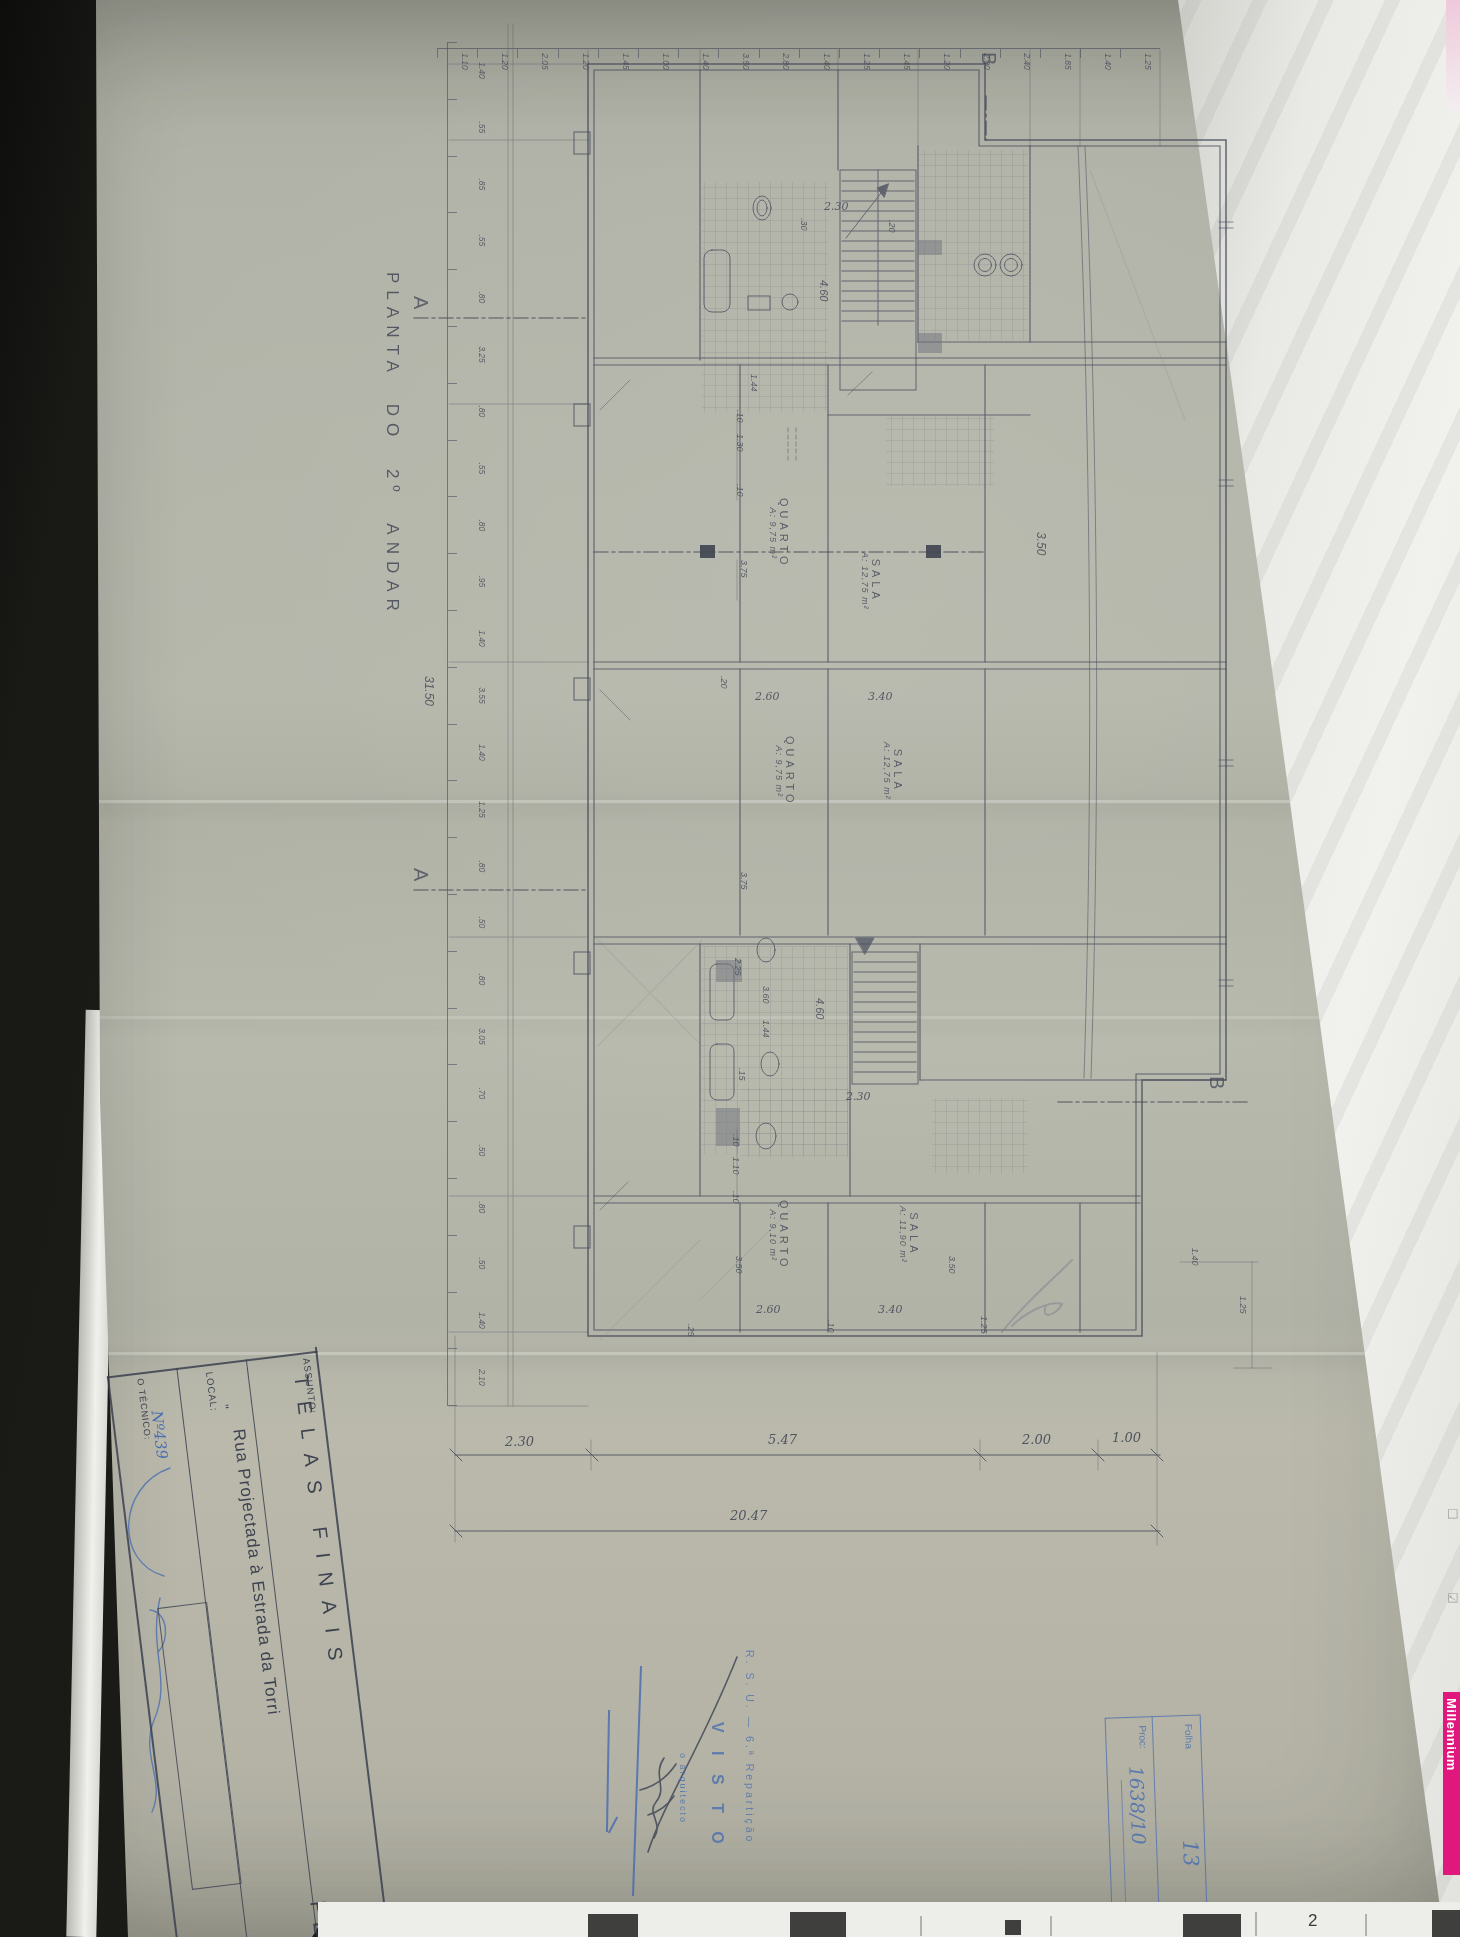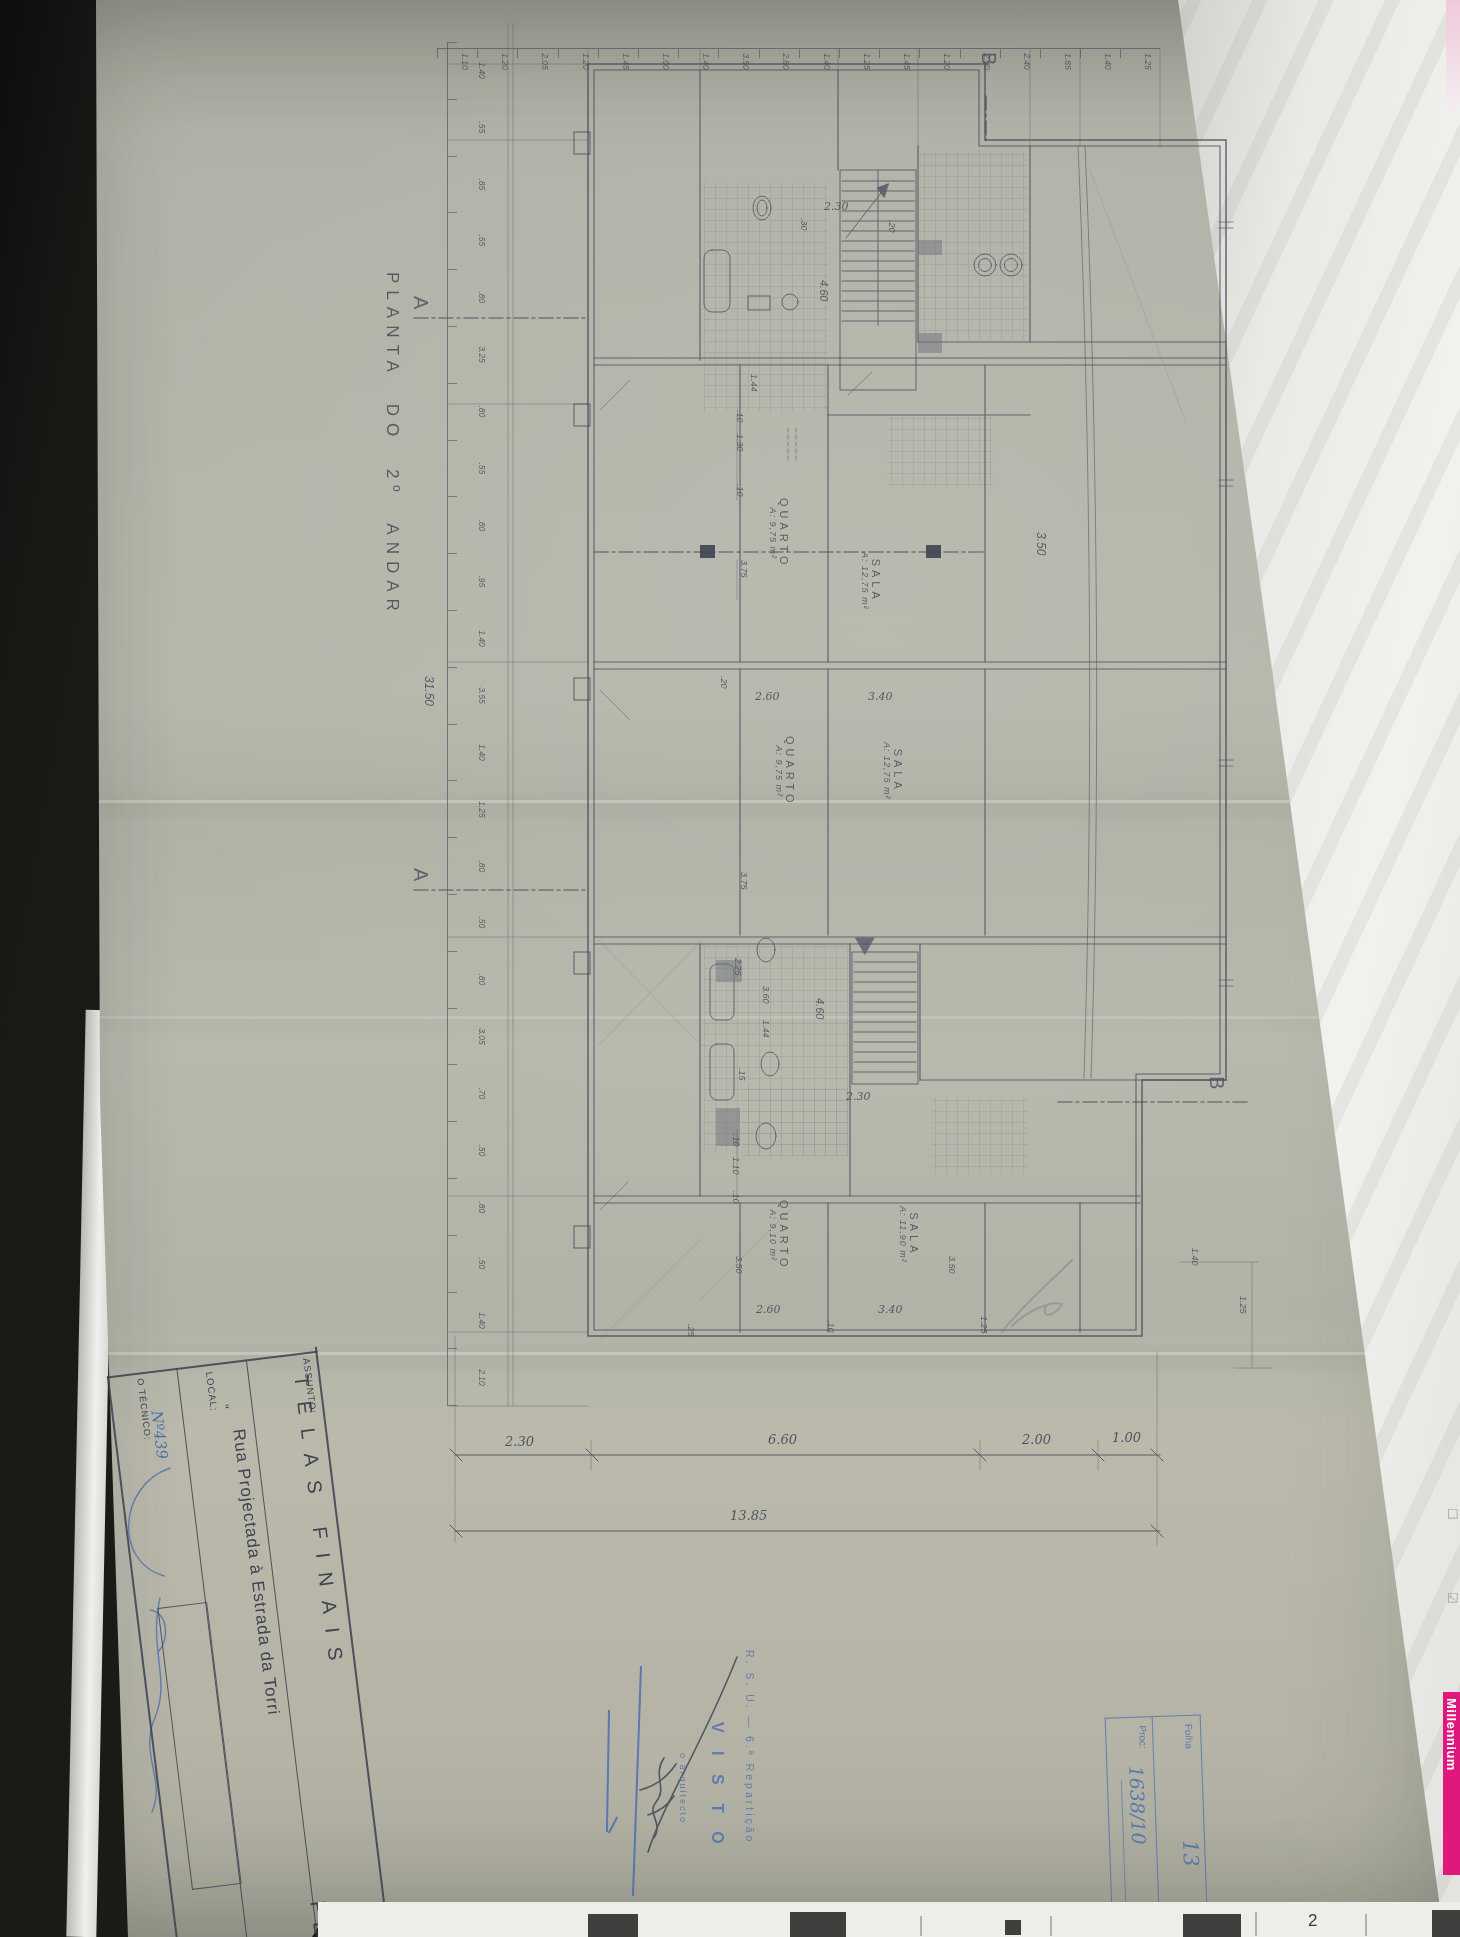--- a/index.html
+++ b/index.html
@@ -337,24 +337,24 @@
       <span class="dim">.50</span>
       <span class="dim">.80</span>
       <span class="dim">.50</span>
       <span class="dim">1.40</span>
       <span class="dim">2.10</span>
     </div>
 
   <span class="vt dimv" style="left:436px;top:676px;font-size:12px;">31.50</span>
 
   <span class="dimb" style="left:505px;top:1434px;">2.30</span>
-  <span class="dimb" style="left:768px;top:1432px;">6.60</span>
+  <span class="dimb" style="left:768px;top:1432px;">5.47</span>
   <span class="dimb" style="left:1022px;top:1432px;">2.00</span>
   <span class="dimb" style="left:1112px;top:1430px;">1.00</span>
-  <span class="dimb" style="left:730px;top:1508px;">13.85</span>
+  <span class="dimb" style="left:730px;top:1508px;">20.47</span>
 
   <span class="vt dimv" style="left:1200px;top:1248px;">1.40</span>
   <span class="vt dimv" style="left:1248px;top:1296px;">1.25</span>
 
   <span class="vt dimv" style="left:749px;top:560px;">3.75</span>
   <span class="vt dimv" style="left:745px;top:410px;">.10</span>
   <span class="vt dimv" style="left:745px;top:434px;">1.30</span>
   <span class="vt dimv" style="left:745px;top:484px;">.10</span>
   <span class="dimh" style="left:755px;top:690px;">2.60</span>
   <span class="dimh" style="left:868px;top:690px;">3.40</span>

